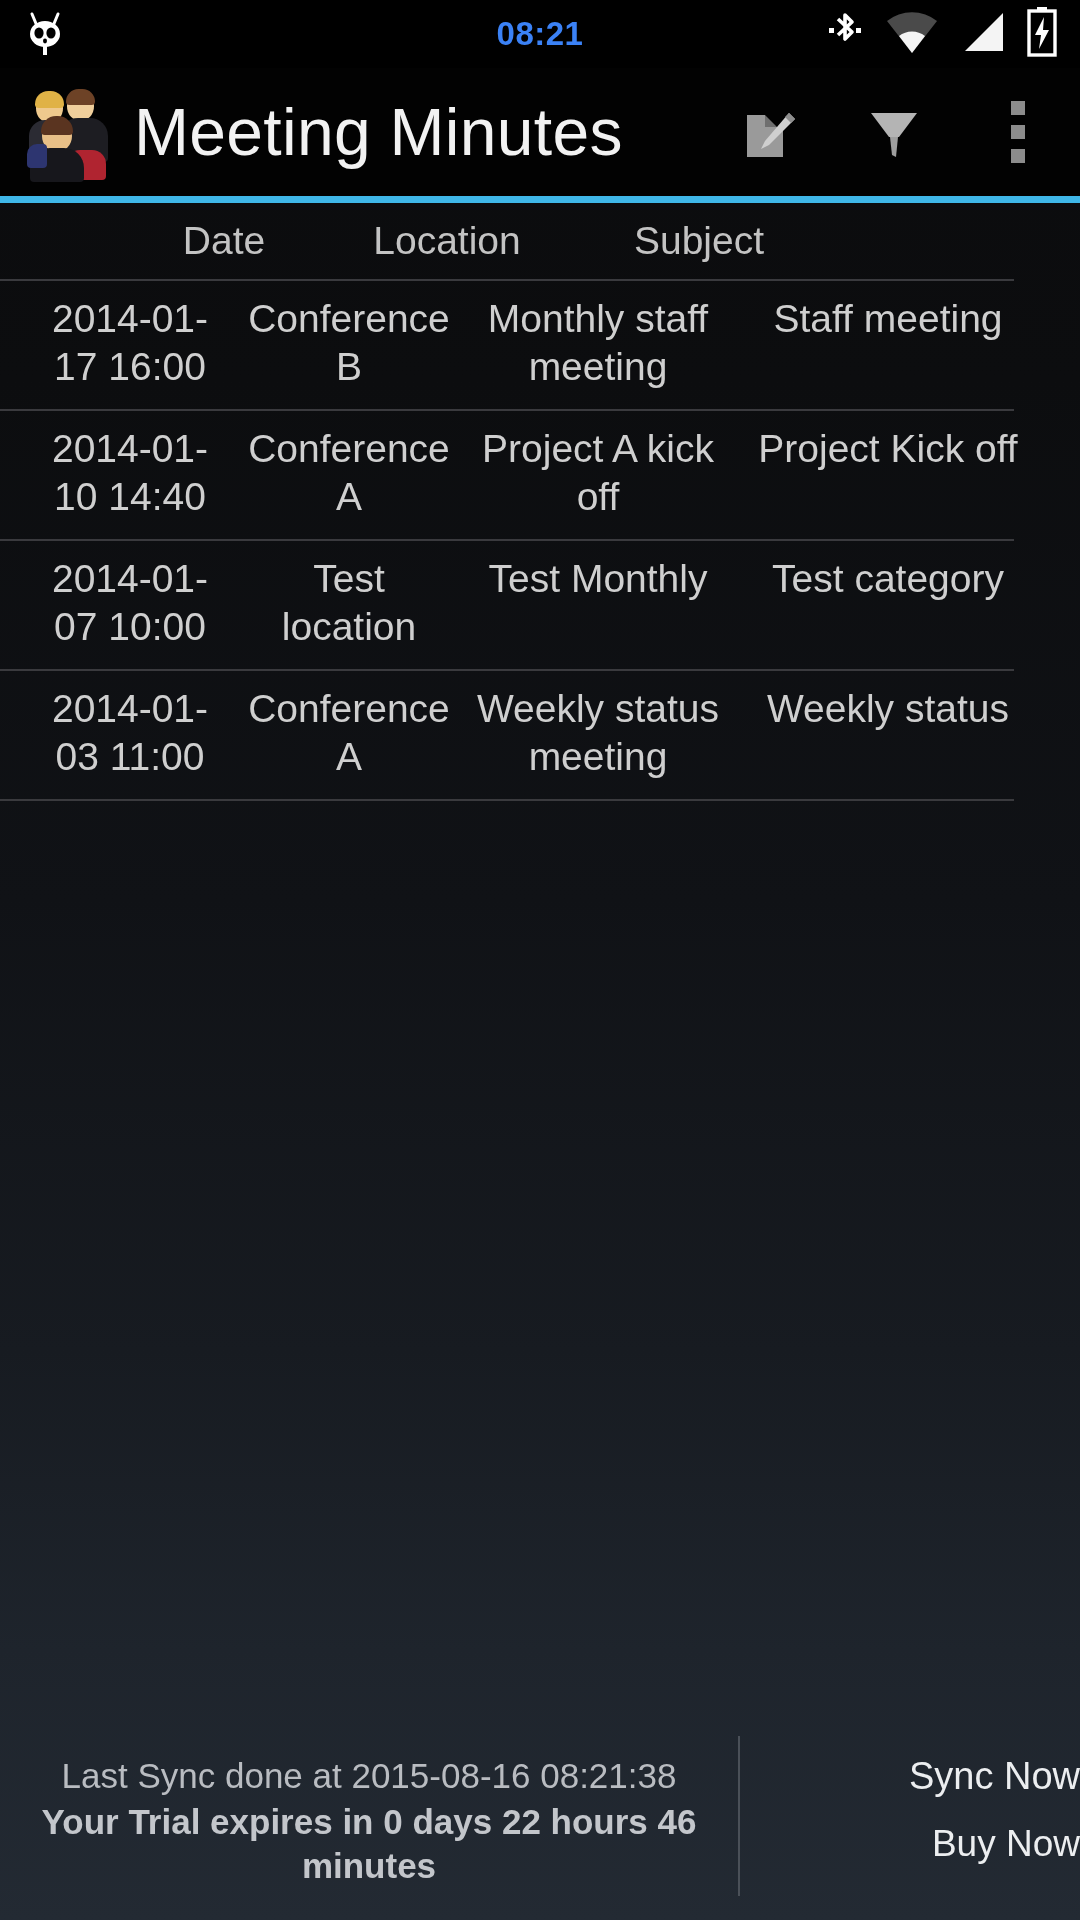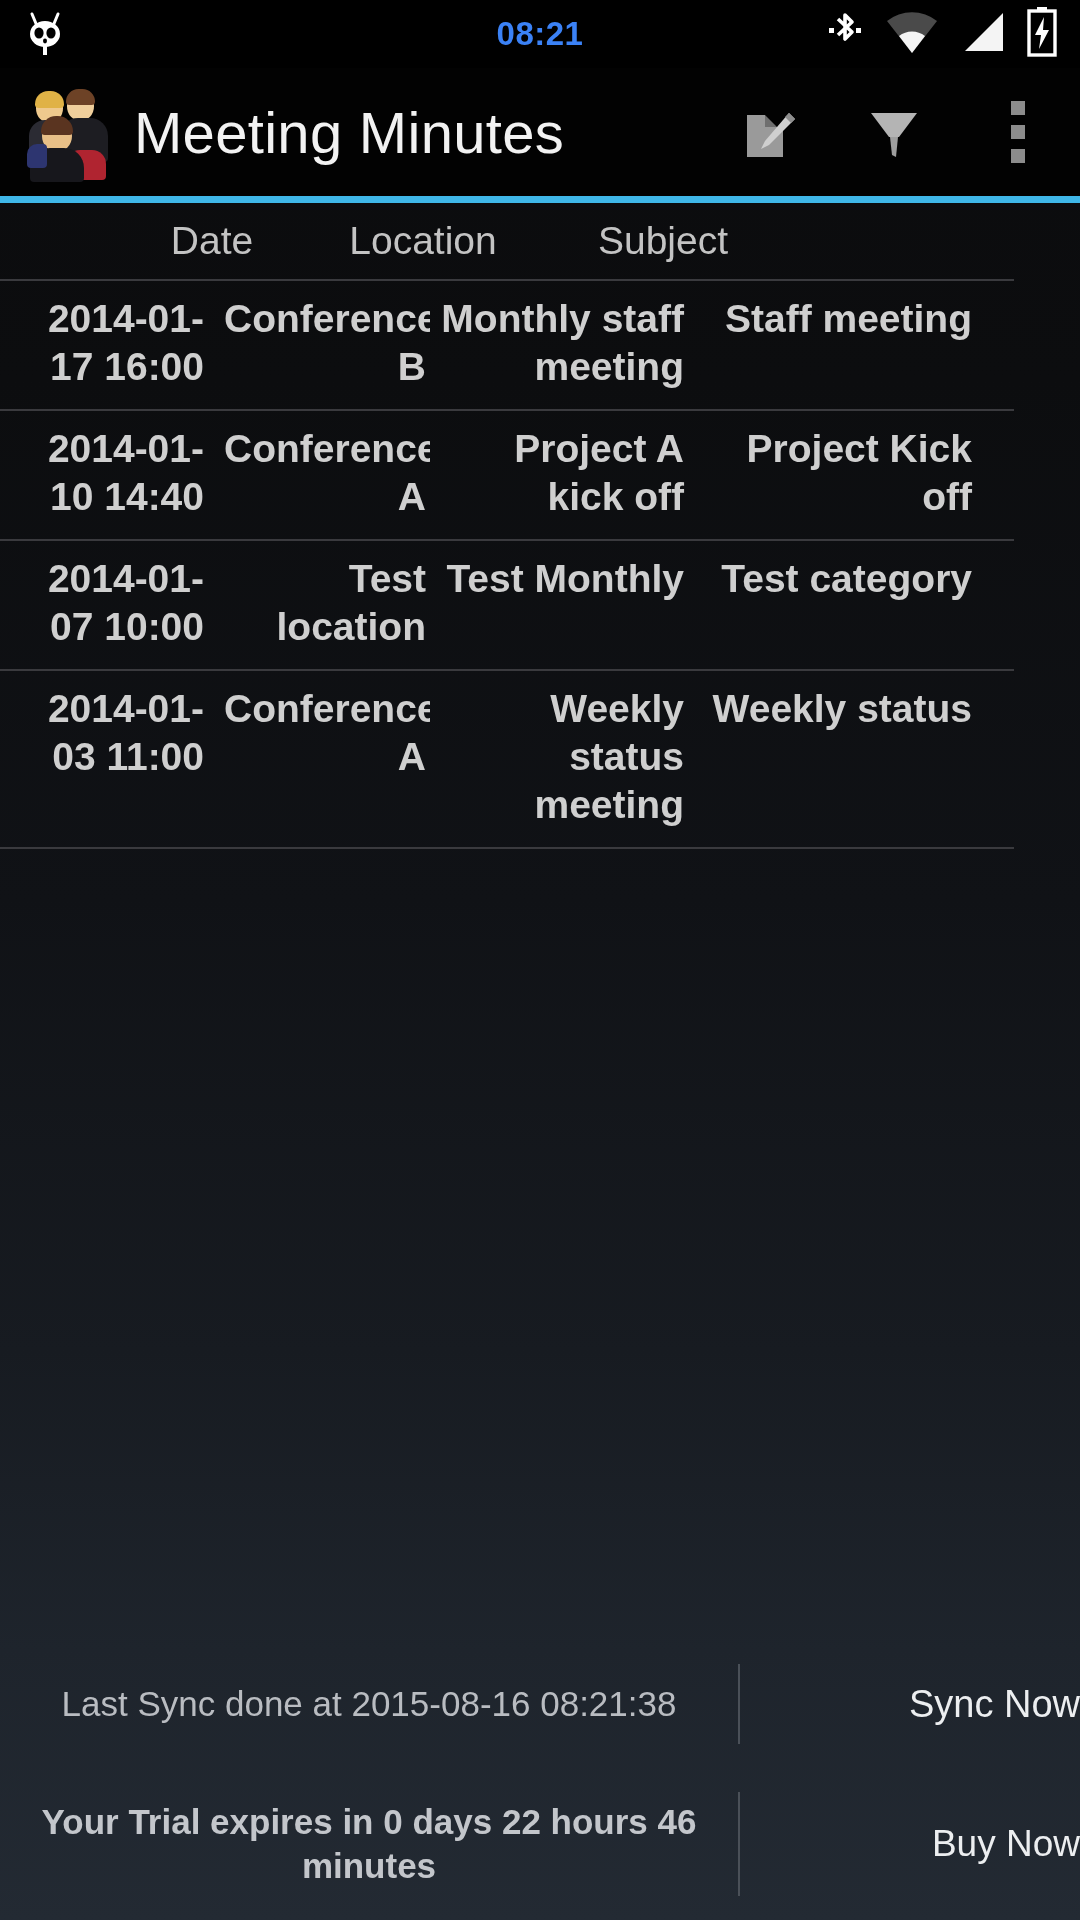--- a/index.html
+++ b/index.html
@@ -42,40 +42,40 @@
   #action-bar {
     position:absolute; top:68px; left:0;
     width:1080px; height:128px;
     background:#020202;
     display:flex; align-items:center;
   }
   #app-icon { width:96px; height:96px; margin-left:22px; position:relative; flex:0 0 auto;}
   .head { border-radius:50%; position:absolute; }
   .body { position:absolute; }
   #app-title {
-    color:#f2f2f2; font-size:58px; margin-left:16px;
+    color:#f2f2f2; font-size:66px; margin-left:16px;
     font-weight:normal; white-space:nowrap;
     letter-spacing:0.3px;
   }
   .ab-actions { margin-left:auto; display:flex; align-items:center; height:100%; }
   .ab-btn {
     width:124px; height:128px;
     display:flex; align-items:center; justify-content:center;
     cursor:pointer;
   }
   #accent-line {
     position:absolute; top:196px; left:0;
     width:1080px; height:7px; background:#3fb7e8;
   }
 
   
   #table-wrap {
     position:absolute; top:203px; left:0; width:1080px;
   }
-  .trow { display:flex; width:1014px; }
+  .trow { display:flex; width:1014px;gap:12px; }
   .thead { height:76px; align-items:center; }
   .tcell {
     font-size:39px; color:#c9c9c9;
     line-height:48px;
     padding:0 4px;
     overflow:hidden;
   }
   .thead .tcell {
     color:#c3c3c3; text-align:center; white-space:nowrap;
   }
@@ -97,33 +97,33 @@
     border-top:34px solid #b9b9b9;
   }
   .tbody .trow {
     border-bottom:2px solid #3a3a3e;
     padding:14px 0 18px 0;
     min-height:79px;
     align-items:flex-start;
     cursor:pointer;
   }
   .tbody .trow:first-child { border-top:2px solid #3a3a3e; }
-  .tbody .tcell { text-align:right; color:#cfcfcf;font-weight:bold; }
+  .tbody .tcell { text-align:center; color:#cfcfcf; }
   .tbody .c-date  { padding-left:24px; }
   .tbody .c-loc   { padding-left:16px; }
   .tbody .c-subj  { padding-left:10px; }
   .tbody .c-cat   { padding-left:20px; }
   .tbody .c-sort  { flex:0 0 0px; width:0; }
 
   
   #sync-bar, #trial-bar {
     position:absolute; left:0; width:1080px;
     display:flex; align-items:center;
   }
-  #sync-bar  { top:1640px; height:128px; }
+  #sync-bar  { top:1712px; height:128px; }
   #trial-bar { top:1768px; height:152px; }
   .bar-msg {
     flex:1 1 auto; text-align:center;
     color:#b9bcc1; font-size:35px; line-height:44px;
     padding:0 34px;
   }
   #trial-bar .bar-msg { font-weight:bold; color:#c3c6cb; }
   .bar-div {
     width:2px; align-self:stretch;
     margin:24px 0; background:#4a5058;

